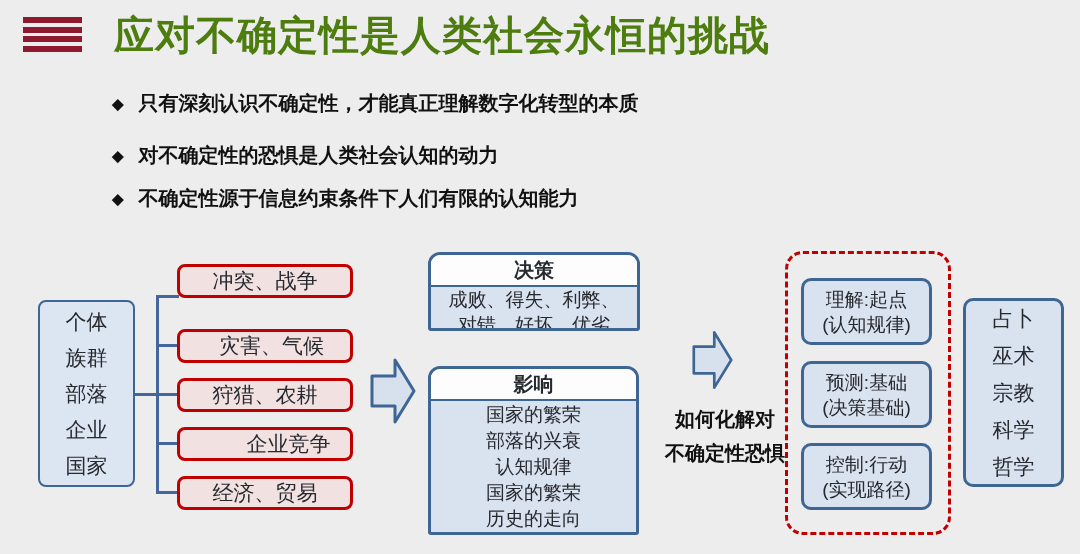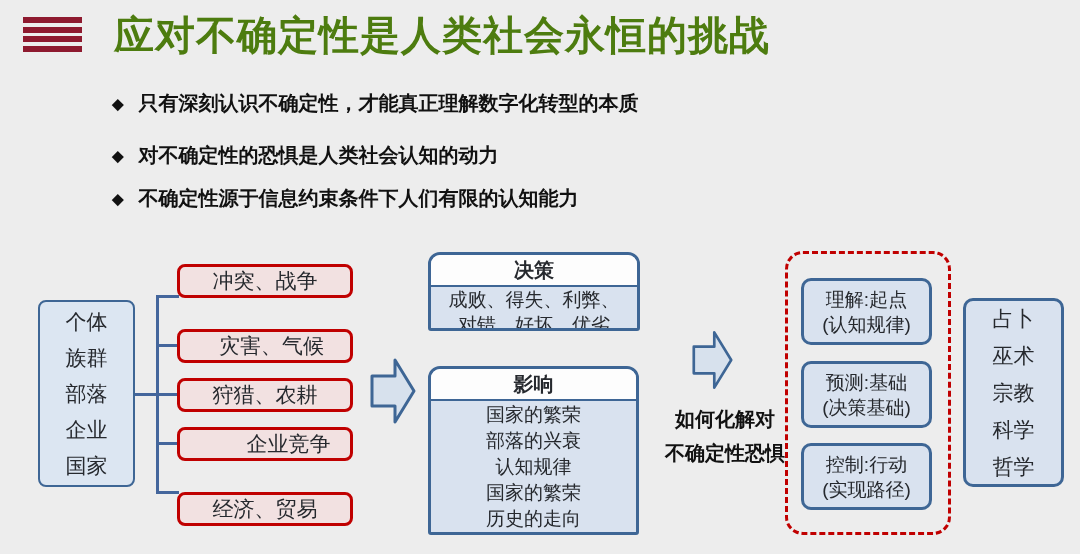--- a/index.html
+++ b/index.html
@@ -37,21 +37,21 @@
     align-items:center; justify-content:center; text-align:center;
   }
   .subjects { left:38px; top:300px; width:97px; height:187px; background:#DCE6F2; border-width:2.5px; border-radius:8px; font-size:21px; line-height:36px; }
   .methods  { left:963px; top:298px; width:101px; height:189px; font-size:21px; line-height:37px; }
   .event {
     position:absolute; left:177px; width:176px; height:34px;
     border:3px solid #C00000; border-radius:8px; background:#F2E1E1;
     display:flex; align-items:center; justify-content:center;
     font-size:21px; white-space:nowrap;
   }
-  .e1 { top:264px; } .e2 { top:329px;padding-left:13px; } .e3 { top:378px; } .e4 { top:427px;padding-left:47px; } .e5 { top:492px; }
+  .e1 { top:264px; } .e2 { top:329px;padding-left:13px; } .e3 { top:378px; } .e4 { top:427px;padding-left:47px; } .e5 { top:476px; }
   
   .panel {
     position:absolute; border:3px solid #3E6695; border-radius:12px 12px 3px 3px;
     background:#D9E2EF; display:flex; flex-direction:column; overflow:hidden;
   }
   .panel-header {
     height:32px; flex:0 0 32px; background:#FDFDFD;
     border-bottom:2.5px solid #3E6695;
     display:flex; align-items:center; justify-content:center;
     font-size:20px; font-weight:bold;

